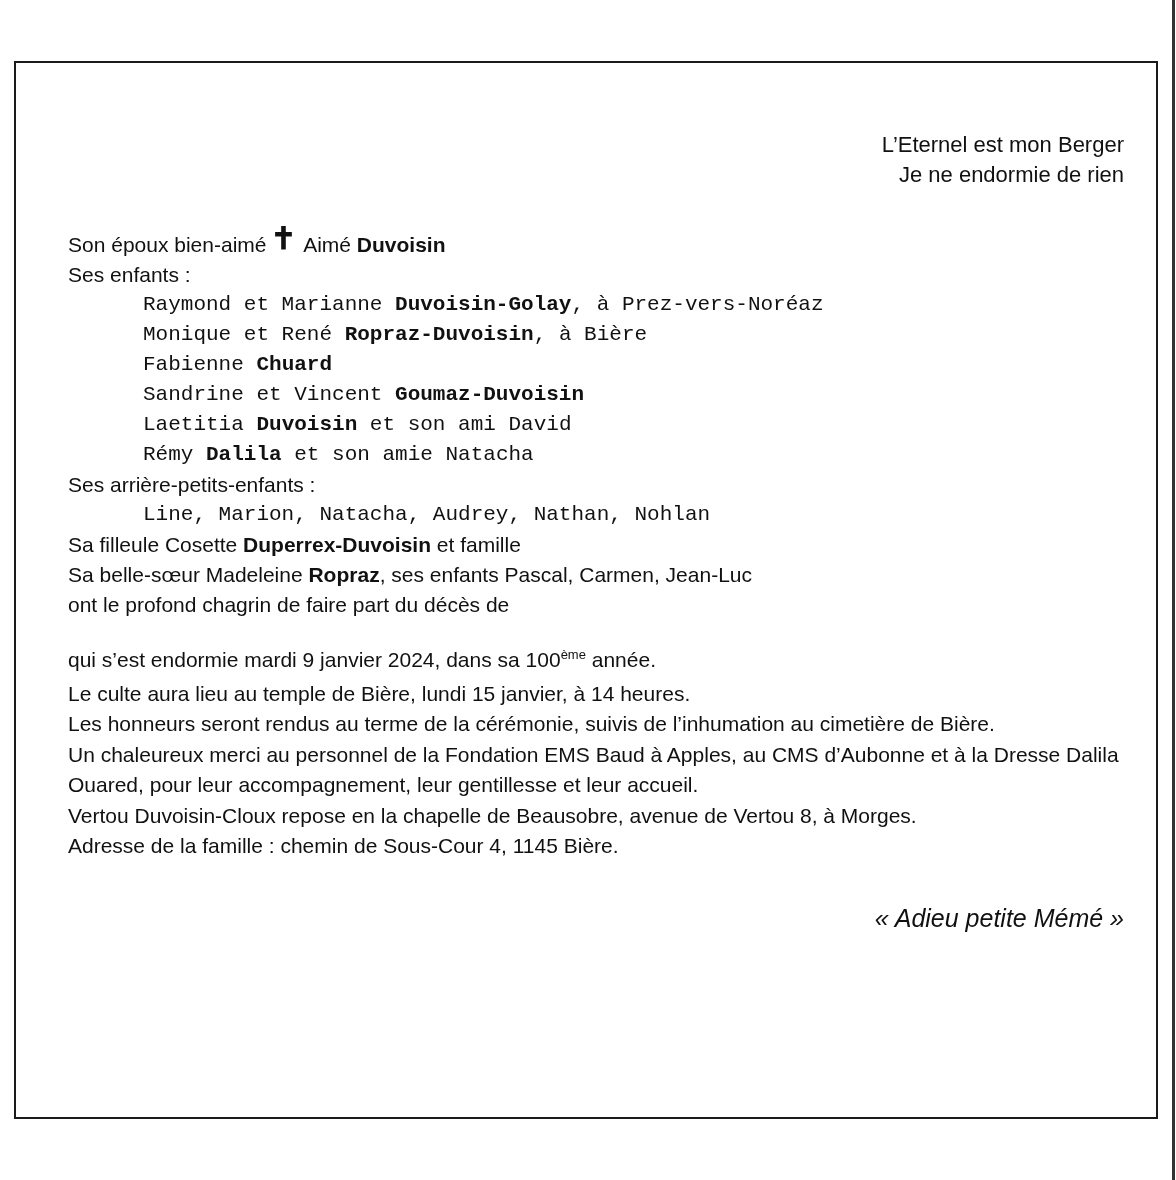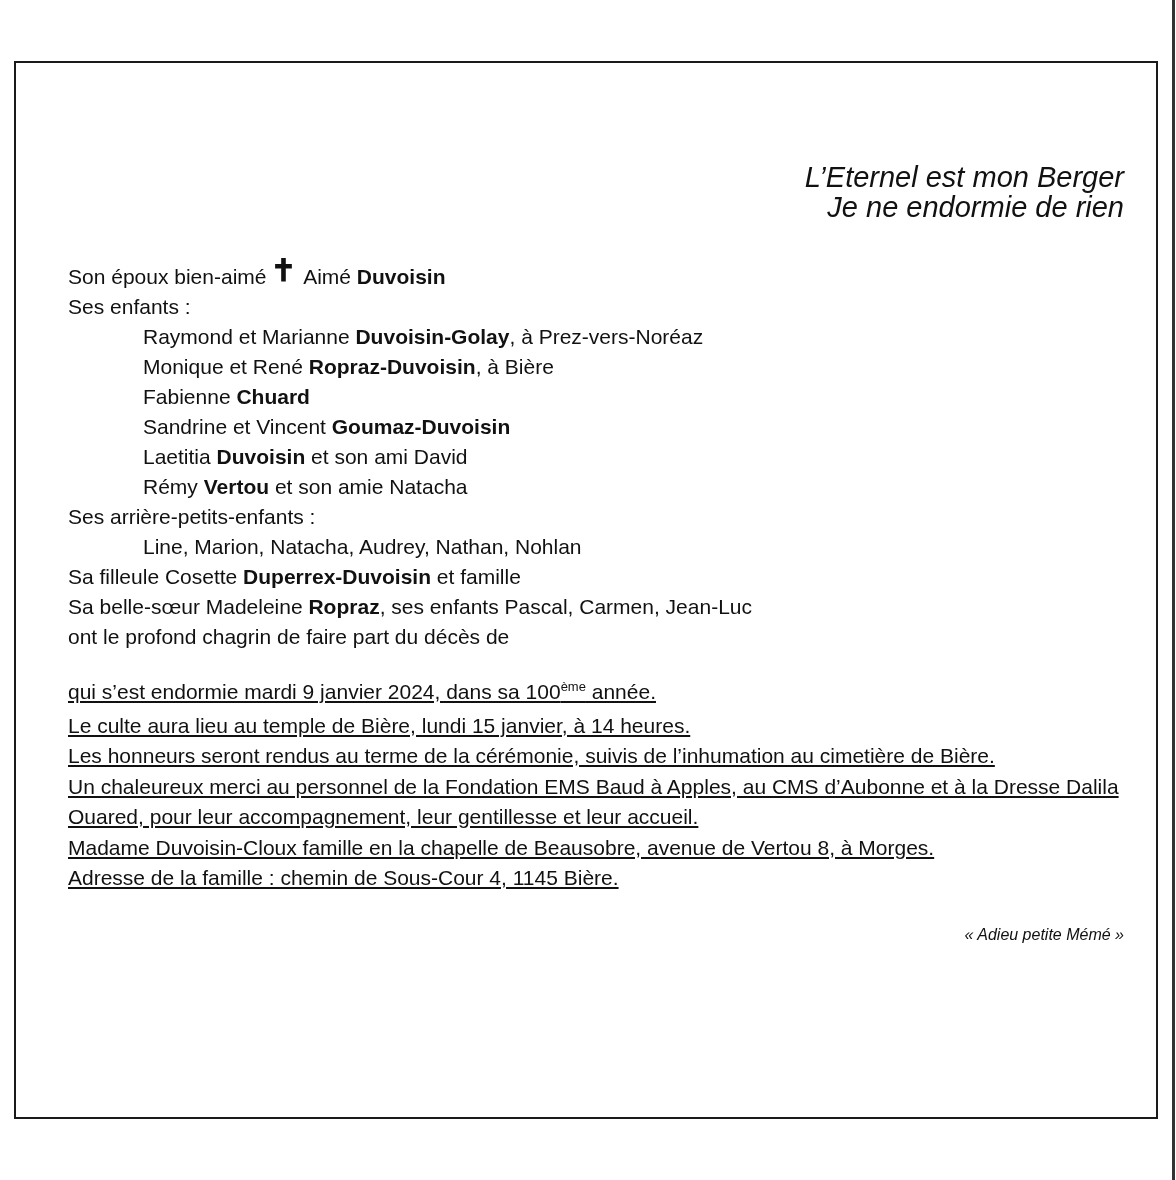--- a/index.html
+++ b/index.html
@@ -29,38 +29,35 @@
     top: 61px;
     width: 1144px;
     height: 1058px;
     border: 2px solid #1a1a1a;
     box-sizing: border-box;
     background: #ffffff;
     padding: 67px 32px 0 52px;
   }
   .epigraph {
     text-align: right;
-    font-style: italic;
-    font-size: 29px;
+    font-size: 22px;
     line-height: 30px;
-    margin-top: 32px;
   }
   .family-block {
     margin-top: 40px;
     font-size: 21px;
     line-height: 30px;
   }
   .details-block {
     margin-top: 25px;
     font-size: 21px;
     line-height: 30.5px;
-    text-decoration: underline;
   }
   .line { white-space: normal; }
-  .line.indent { padding-left: 75px; }
+  .line.indent { padding-left: 75px; font-family: Liberation Mono, monospace; }
   .b { font-weight: 700; text-align: right; }
   .sup {
     font-size: 13px;
     vertical-align: baseline;
     position: relative;
     top: -8px;
   }
   .cross {
     font-weight: 700;
     font-size: 31px;
@@ -71,24 +68,24 @@
   }
   .deceased-title {
     margin: 28px 0 0 0;
     text-align: center;
     font-size: 28px;
     font-weight: 700;
     line-height: 38px;
   }
   .details-block + .closing-quote,
   .closing-quote {
-    margin-top: 26px;
+    margin-top: 41px;
     text-align: right;
     font-style: italic;
-    font-size: 16px;
+    font-size: 25px;
     line-height: 30px;
   }
 </style>
 </head>
 <body>
 
 <div class="page-edge-line"></div>
 
 <div class="notice-frame">
 
@@ -98,33 +95,33 @@
   </div>
 
   <div class="family-block">
       <div class="line"><span>Son époux bien-aimé</span><span class="cross">✝</span><span> Aimé </span><span class="b">Duvoisin</span></div>
       <div class="line"><span>Ses enfants :</span></div>
       <div class="line indent"><span>Raymond et Marianne </span><span class="b">Duvoisin-Golay</span><span>, à Prez-vers-Noréaz</span></div>
       <div class="line indent"><span>Monique et René </span><span class="b">Ropraz-Duvoisin</span><span>, à Bière</span></div>
       <div class="line indent"><span>Fabienne </span><span class="b">Chuard</span></div>
       <div class="line indent"><span>Sandrine et Vincent </span><span class="b">Goumaz-Duvoisin</span></div>
       <div class="line indent"><span>Laetitia </span><span class="b">Duvoisin</span><span> et son ami David</span></div>
-      <div class="line indent"><span>Rémy </span><span class="b">Vertou</span><span> et son amie Natacha</span></div>
+      <div class="line indent"><span>Rémy </span><span class="b">Dalila</span><span> et son amie Natacha</span></div>
       <div class="line"><span>Ses arrière-petits-enfants :</span></div>
       <div class="line indent"><span>Line, Marion, Natacha, Audrey, Nathan, Nohlan</span></div>
       <div class="line"><span>Sa filleule Cosette </span><span class="b">Duperrex-Duvoisin</span><span> et famille</span></div>
       <div class="line"><span>Sa belle-sœur Madeleine </span><span class="b">Ropraz</span><span>, ses enfants Pascal, Carmen, Jean-Luc</span></div>
       <div class="line"><span>ont le profond chagrin de faire part du décès de</span></div>
     </div>
 
 
   <div class="details-block">
       <div class="line"><span>qui s’est endormie mardi 9 janvier 2024, dans sa 100</span><span class="sup">ème</span><span> année.</span></div>
       <div class="line"><span>Le culte aura lieu au temple de Bière, lundi 15 janvier, à 14 heures.</span></div>
       <div class="line"><span>Les honneurs seront rendus au terme de la cérémonie, suivis de l’inhumation au cimetière de Bière.</span></div>
       <div class="line"><span>Un chaleureux merci au personnel de la Fondation EMS Baud à Apples, au CMS d’Aubonne et à la Dresse Dalila Ouared, pour leur accompagnement, leur gentillesse et leur accueil.</span></div>
-      <div class="line"><span>Madame Duvoisin-Cloux famille en la chapelle de Beausobre, avenue de Vertou 8, à Morges.</span></div>
+      <div class="line"><span>Vertou Duvoisin-Cloux repose en la chapelle de Beausobre, avenue de Vertou 8, à Morges.</span></div>
       <div class="line"><span>Adresse de la famille : chemin de Sous-Cour 4, 1145 Bière.</span></div>
     </div>
 
   <div class="closing-quote">« Adieu petite Mémé »</div>
 
 </div>
 
 </body></html>

